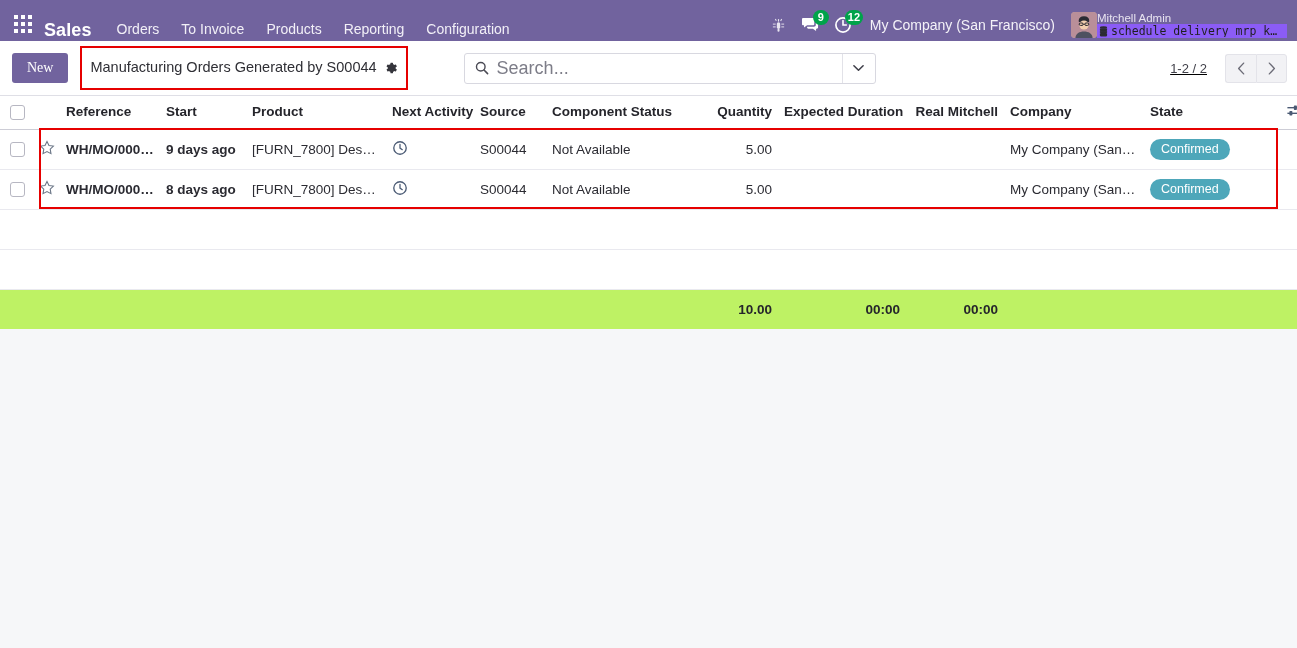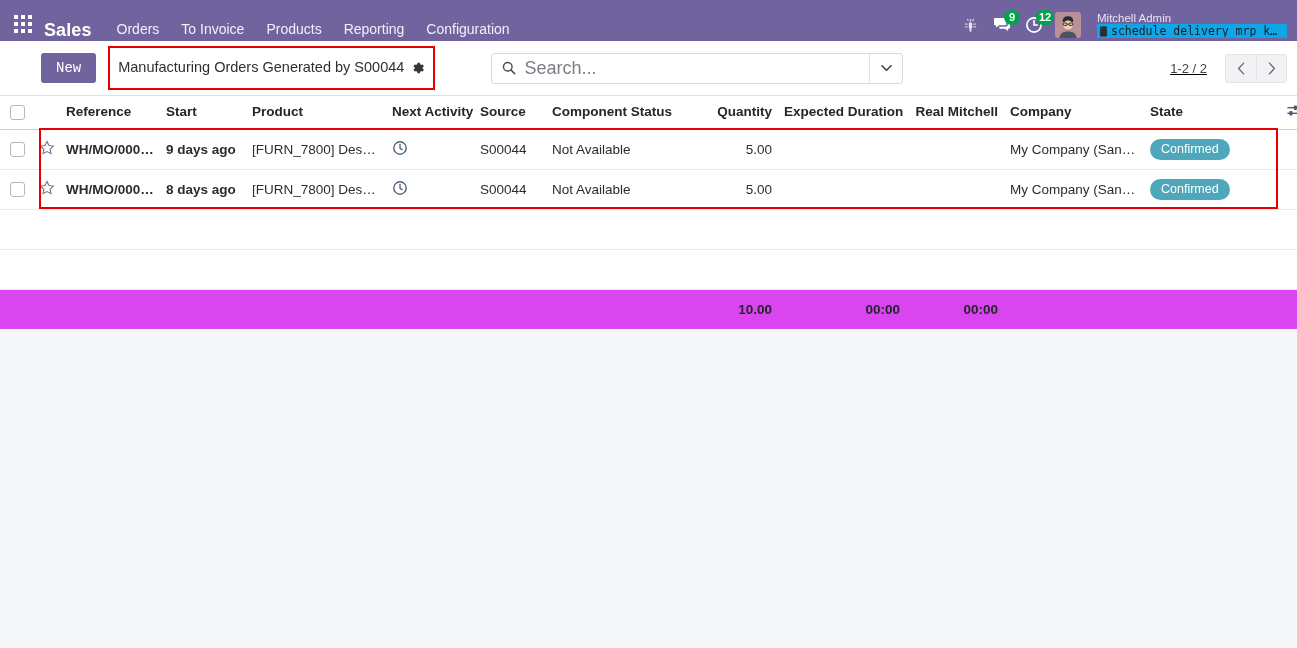--- a/index.html
+++ b/index.html
@@ -82,36 +82,36 @@
   .company-name {
     font-size: 14px;
     padding: 4px 10px;
     cursor: pointer;
     white-space: nowrap;
     color: #f4f2f8;
   }
   .user-menu {
     display: flex;
     align-items: center;
-    gap: 16px;
+    gap: 0;
     cursor: pointer;
     padding-left: 4px;
   }
   .avatar {
     width: 26px; height: 26px;
     border-radius: 4px;
     overflow: hidden;
     flex: 0 0 auto;
     background: #c9a0a8;
     position: relative;
   }
   .user-text { display: flex; flex-direction: column; line-height: 1.05; }
   .user-name { font-size: 11.5px; color: #e8e4f0; white-space: nowrap; }
   .db-tag {
-    background: #0ea5e9;
+    background: #8b5cf6;
     color: #1f1f1f;
     font-family: "DejaVu Sans Mono", monospace;
     font-size: 11.5px;
     padding: 1px 3px 1px 2px;
     display: flex;
     align-items: center;
     gap: 3px;
     max-width: 190px;
     white-space: nowrap;
     overflow: hidden;
@@ -132,23 +132,22 @@
     position: relative;
   }
   .btn-new {
     background: #71639e;
     color: #fff;
     border: none;
     font-size: 14px;
     padding: 7px 15px;
     border-radius: 3px;
     cursor: pointer;
-    font-family: Liberation Mono, monospace;
+    font-family: Liberation Serif, serif;
     flex: 0 0 auto;
-    margin-left: 29px;
   }
   .breadcrumb-box {
     border: 2px solid #e60000;
     padding: 3px 8px 4px 8px;
     margin-left: 12px;
     display: flex;
     flex-direction: column;
     justify-content: center;
     flex: 0 0 auto;
     min-height: 44px;
@@ -268,21 +267,21 @@
     background: #fcfcfd;
     border-bottom: 1px solid #e9e9ef;
     height: 40px;
   }
   tr.spacer-row td {
     background: #ffffff;
     border-bottom: 1px solid #e4e4ec;
     height: 36px;
   }
   tfoot td {
-    background: #d946ef;
+    background: #bef264;
     font-size: 13.5px;
     font-weight: 700;
     color: #25252b;
     padding: 9px 6px;
     height: 40px;
     white-space: nowrap;
   }
   .c-check   { width: 34px; text-align: center !important; padding-left: 0 !important; padding-right: 0 !important; }
   .c-star    { width: 26px; text-align: center !important; padding: 0 !important; }
   .c-ref     { width: 100px; }
@@ -389,20 +388,21 @@
     </div>
 
     <div class="nav-icon-btn">
       <svg width="18" height="18" viewBox="0 0 18 18">
         <circle cx="9" cy="9" r="7.1" fill="none" stroke="#ffffff" stroke-width="1.7"></circle>
         <path d="M9 4.6V9h3.3" fill="none" stroke="#ffffff" stroke-width="1.6" stroke-linecap="round"></path>
       </svg>
       <span class="nav-badge">12</span>
     </div>
 
+    <div class="company-name">My Company (San Francisco)</div>
 
     <div class="user-menu">
       <div class="avatar">
         <svg width="26" height="26" viewBox="0 0 26 26">
           <rect width="26" height="26" fill="#b98f99"></rect>
           <path d="M13 4.2c3.4 0 5.2 1.9 5.2 4.3 0 .6-.1 1.1-.2 1.6H7.9c-.1-.5-.2-1-.2-1.6 0-2.4 1.9-4.3 5.3-4.3z" fill="#2b2b33"></path>
           <ellipse cx="13" cy="13" rx="4.7" ry="4.6" fill="#f3cfae"></ellipse>
           <path d="M4.4 26c.4-4.4 4-6.4 8.6-6.4s8.2 2 8.6 6.4H4.4z" fill="#4d5160"></path>
           <rect x="8.2" y="11" width="4" height="2.4" rx="1.2" fill="none" stroke="#24242c" stroke-width="1"></rect>
           <rect x="13.8" y="11" width="4" height="2.4" rx="1.2" fill="none" stroke="#24242c" stroke-width="1"></rect>

